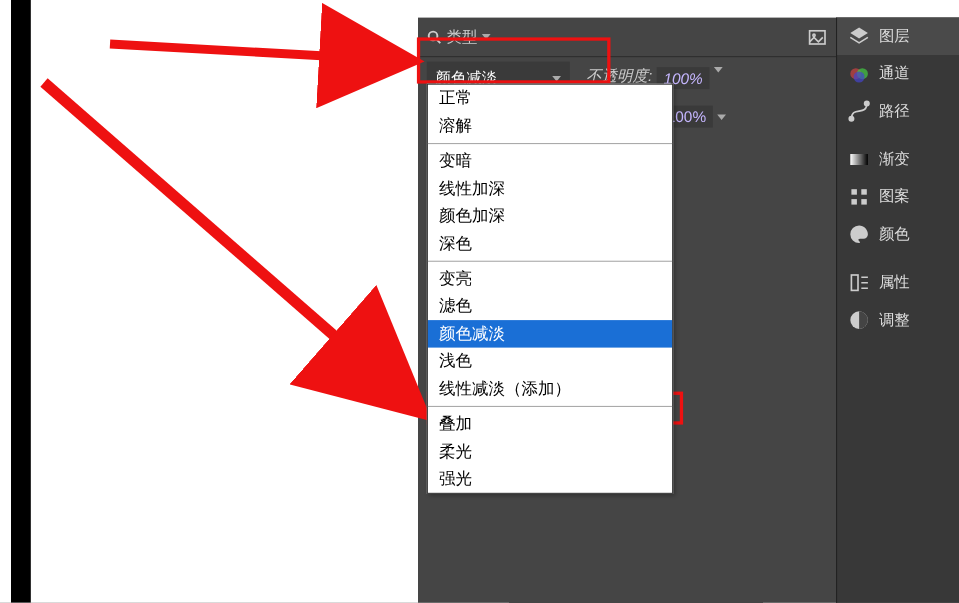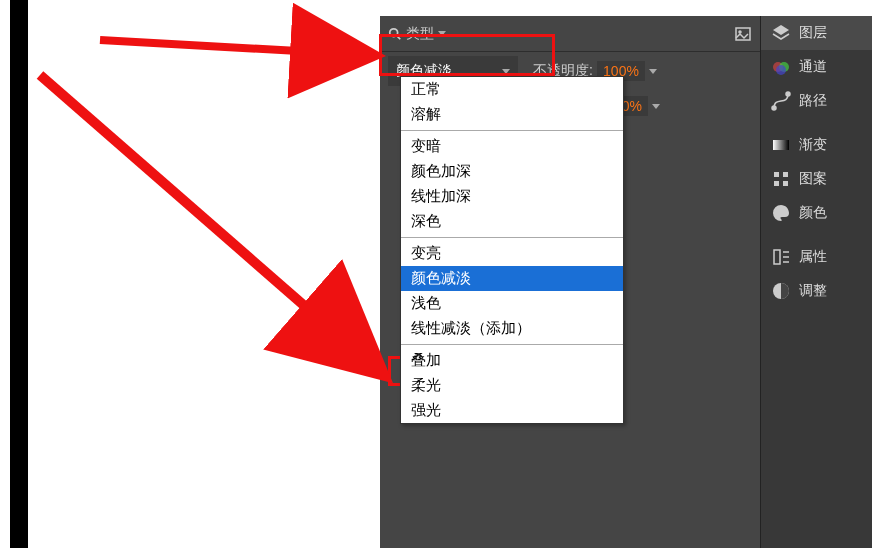--- a/index.html
+++ b/index.html
@@ -9,31 +9,31 @@
   .top-bar { height: 36px; display: flex; align-items: center; padding: 0 8px; gap: 6px; border-bottom: 1px solid #2d2d2d; }
   .search { display: flex; align-items: center; gap: 4px; font-size: 14px; color: #ccc; }
   .search svg { width: 14px; height: 14px; }
   .chev { width: 0; height: 0; border-left: 4px solid transparent; border-right: 4px solid transparent; border-top: 5px solid #aaa; display: inline-block; }
   .spacer { flex: 1; }
   .top-icons { display: flex; gap: 10px; align-items: center; }
   .top-icons span, .top-icons svg { width: 18px; height: 18px; display: inline-flex; align-items: center; justify-content: center; color: #ccc; }
   .blend-row { height: 38px; display: flex; align-items: center; padding: 0 8px; position: relative; }
   .blend-dd { width: 130px; height: 30px; background: #3a3a3a; display: flex; align-items: center; justify-content: space-between; padding: 0 8px; font-size: 14px; color: #fff; position: absolute; left: 8px; top: 4px; }
   .red-box1 { position: absolute; border: 3px solid #e11; }
-  .opacity-block { margin-left: 145px; display: flex; align-items: center; gap: 4px; font-size: 14px; }
+  .opacity-block { margin-left: 145px; display: flex; align-items: flex-start; gap: 4px; font-size: 14px; font-style: italic; }
   .opacity-block .label { color: #ccc; }
-  .val-box { background: #3a3a3a; padding: 2px 6px; color: #f97316; min-width: 48px; text-align: right; }
+  .val-box { background: #3a3a3a; padding: 2px 6px; color: #c4b5fd; min-width: 48px; text-align: right; }
   .fill-row { height: 32px; display: flex; align-items: center; justify-content: flex-start; padding-left: 180px; gap: 4px; font-size: 14px; position: relative; z-index: 1; }
   .lock-icon { position: absolute; right: 30px; top: 210px; color: #ccc; }
   .side-tabs { position: absolute; right: 0; top: 0; width: 112px; height: 548px; background: #383838; border-left: 1px solid #222; }
   .tab { height: 32px; display: flex; align-items: center; gap: 8px; padding: 17px 10px; font-size: 14px; color: #ddd; }
   .tab.active { background: #4a4a4a; }
   .tab .ico { width: 20px; height: 20px; display: inline-flex; align-items: center; justify-content: center; }
   .tab-group-sep { height: 10px; }
-  .dropdown-menu { position: absolute; left: 400px; top: 76px; width: 224px; background: #fff; border: 1px solid #333; z-index: 5; box-shadow: 2px 2px 4px rgba(0,0,0,0.3); }
+  .dropdown-menu { position: absolute; left: 388px; top: 76px; width: 224px; background: #fff; border: 1px solid #333; z-index: 5; box-shadow: 2px 2px 4px rgba(0,0,0,0.3); }
   .dropdown-menu .item { padding: 3px 10px; font-size: 15px; color: #000; cursor: default; white-space: nowrap; }
   .dropdown-menu .item.selected { background: #1a6fd6; color: #fff; }
   .dropdown-menu hr { border: none; border-top: 1px solid #aaa; margin: 3px 0; }
   .arrow { position: absolute; pointer-events: none; }
   .layer-strip { position: absolute; left: 380px; right: 112px; top: 128px; height: 56px; background: #5a5a5a; z-index: 0; }
 </style>
 </head>
 <body>
 
 <div class="canvas-edge"></div>
@@ -195,25 +195,26 @@
       <span>调整</span>
     </div>
   </div>
 </div>
 
 <div class="dropdown-menu">
   <div class="item">正常</div>
   <div class="item">溶解</div>
   <hr>
   <div class="item">变暗</div>
+  <div class="item">线性加深</div>
   <div class="item">颜色加深</div>
-  <div class="item">线性加深</div>
   <div class="item">深色</div>
   <hr>
   <div class="item">变亮</div>
+  <div class="item">滤色</div>
   <div class="item selected">颜色减淡</div>
   <div class="item">浅色</div>
   <div class="item">线性减淡（添加）</div>
   <hr>
   <div class="item">叠加</div>
   <div class="item">柔光</div>
   <div class="item">强光</div>
 </div>
 
 <div class="red-box1" style="left:379px; top:34px; width:176px; height:42px;"></div>

